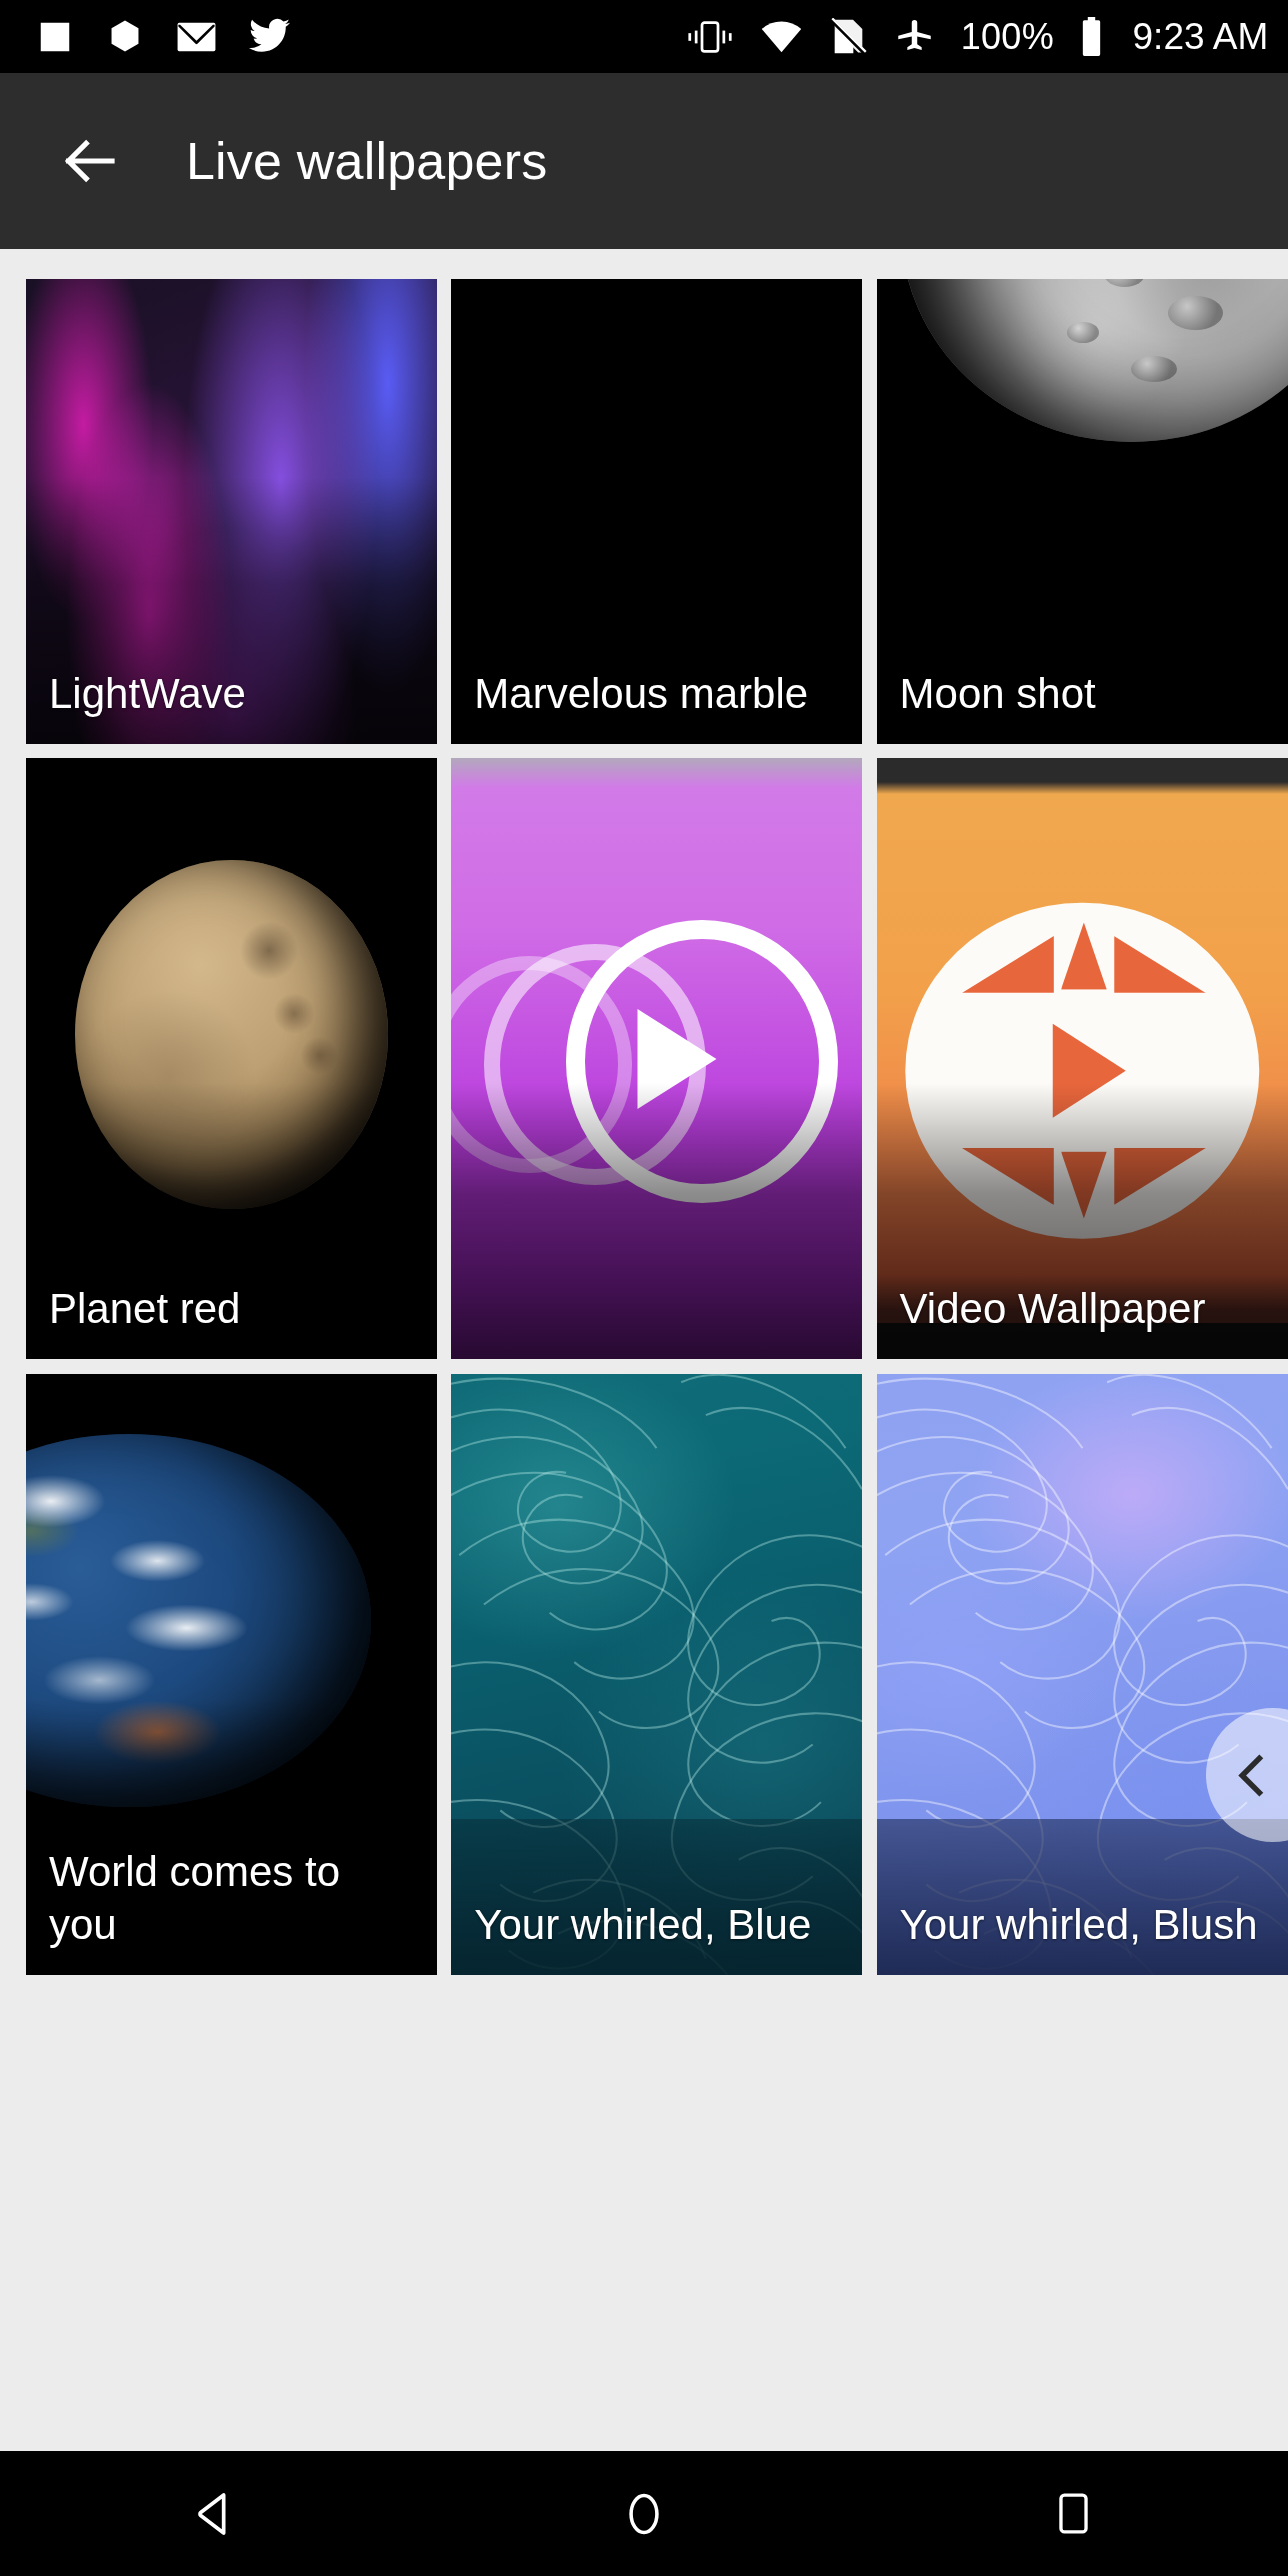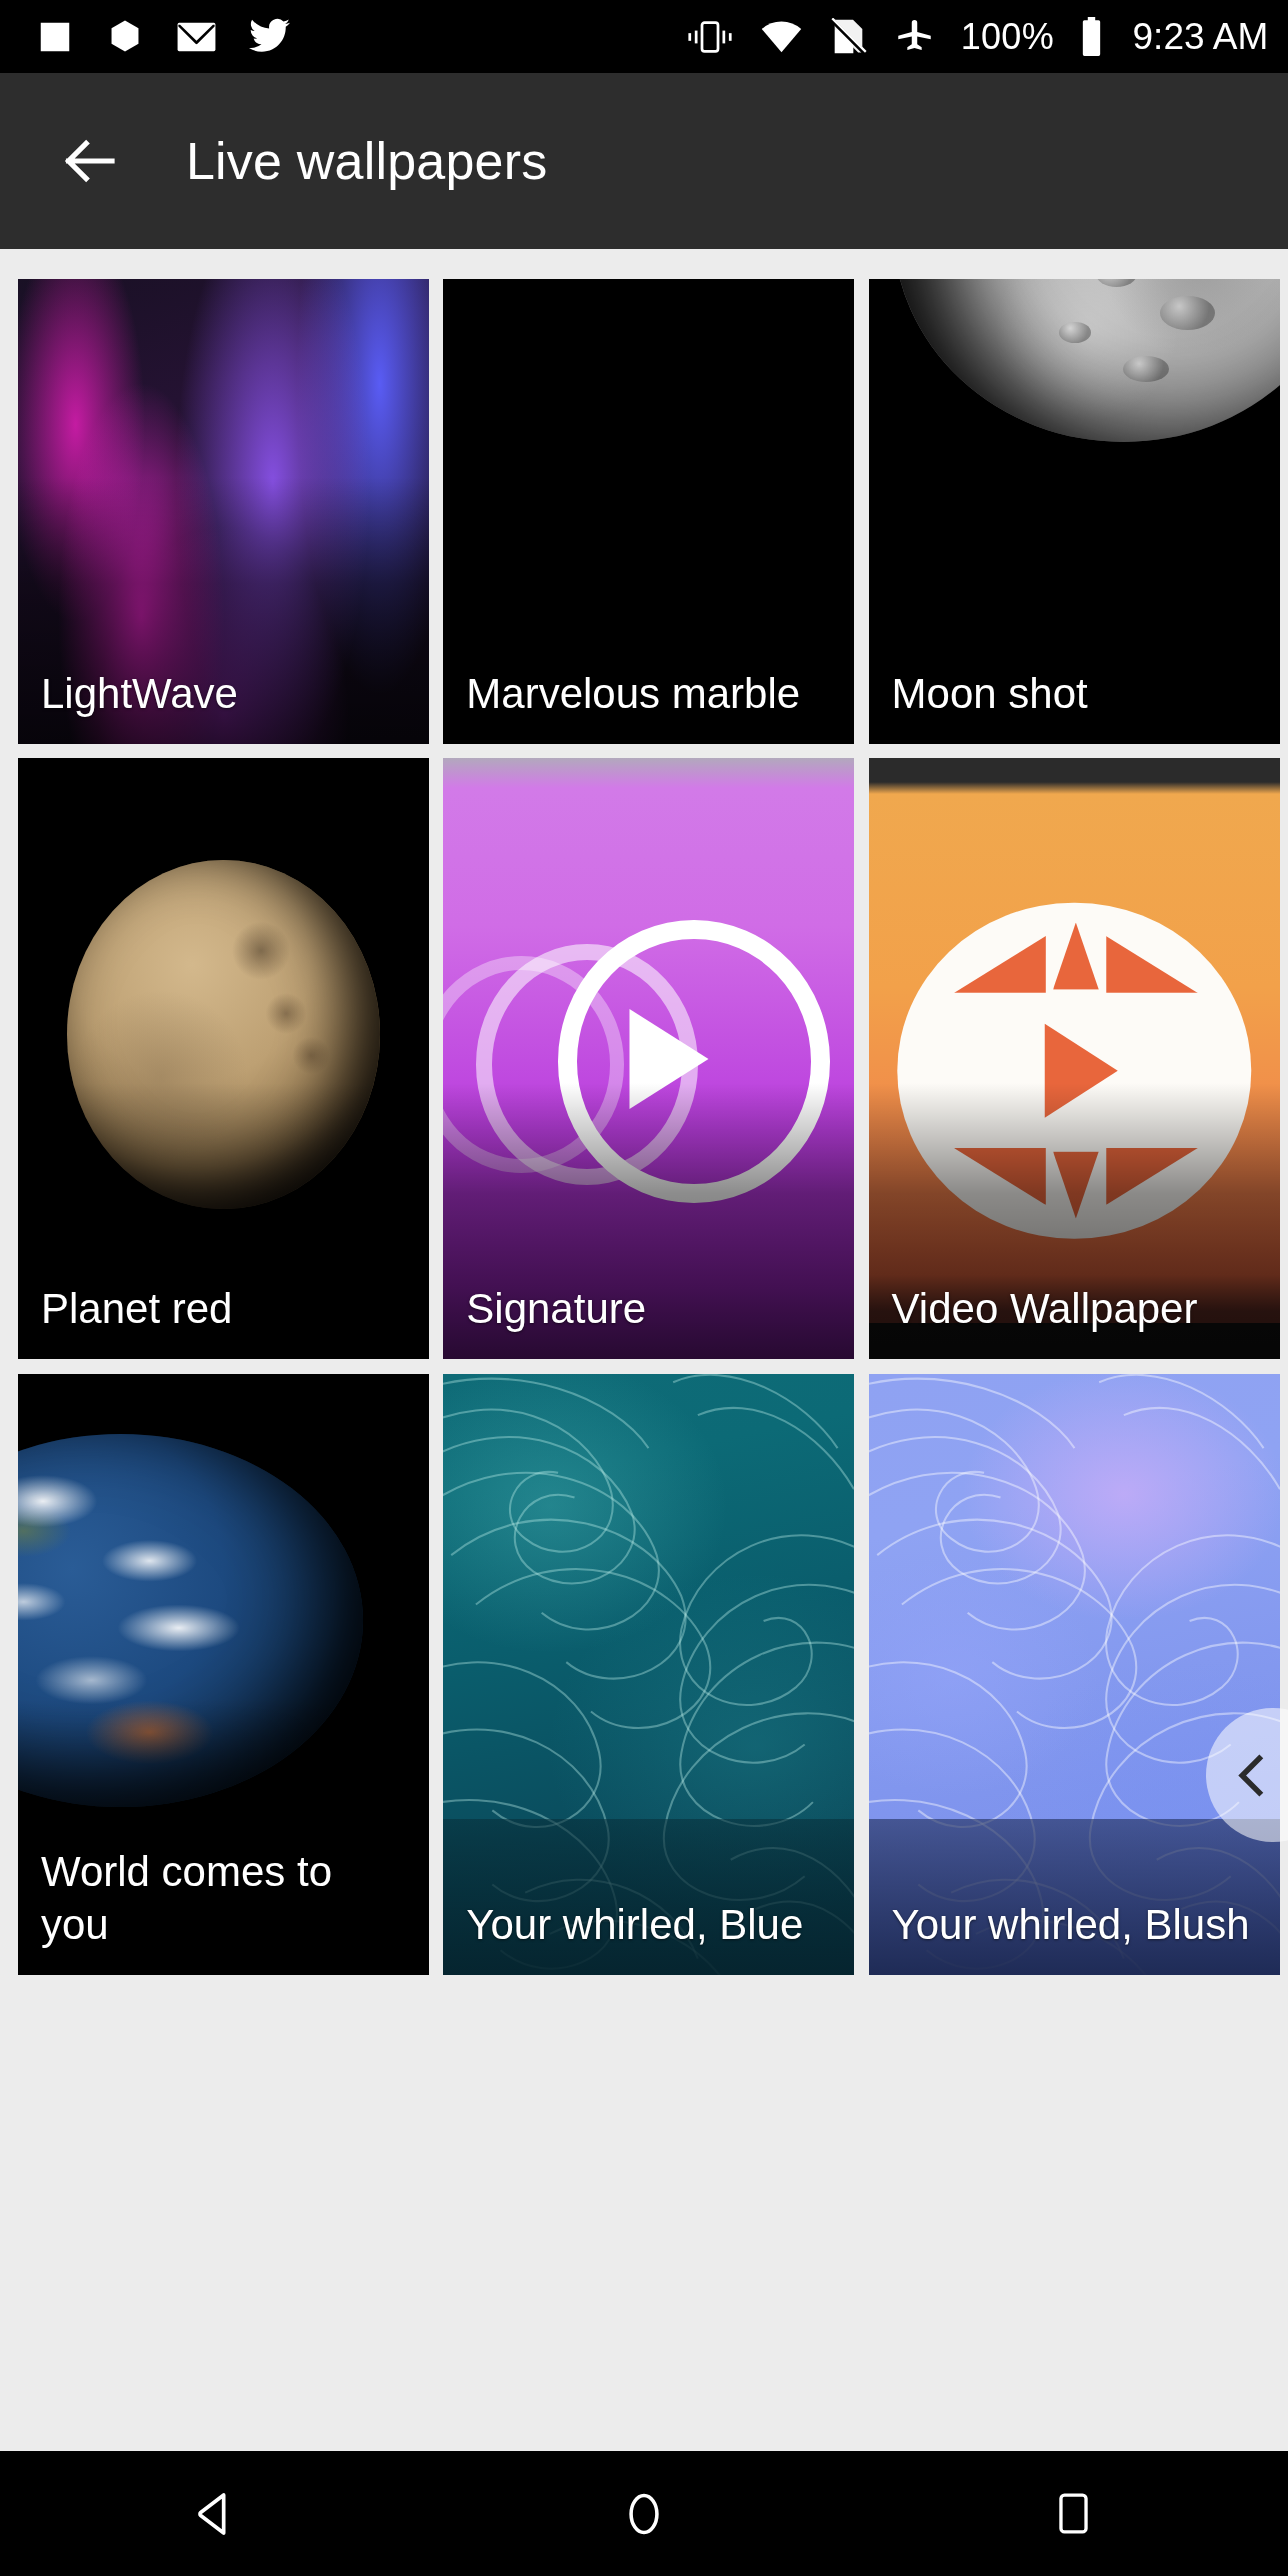--- a/index.html
+++ b/index.html
@@ -31,21 +31,21 @@
   .toolbar-title{
     color:#fff; font-size:52px; font-weight:400; margin-left:43px;
     letter-spacing:0.2px; white-space:nowrap;
   }
 
   
   .grid{
     position:absolute; left:0; top:279px; width:1288px; height:2172px;
     background:#ececec; overflow:hidden;
   }
-  .row{ position:absolute; left:0; width:1096px; display:flex; gap:14.3px; padding-left:18px; }
+  .row{ position:absolute; left:0; width:1096px; display:flex; gap:14.3px; padding-left:26px; }
   .tile{
     position:relative; width:411px; overflow:hidden; background:#000;
     flex:0 0 411px; cursor:pointer;
   }
   .tile-art{ position:absolute; inset:0; }
   .tile-label{
     position:absolute; left:0; right:0; bottom:0;
     padding:0 23px 23px 23px;
     color:#fff; font-size:42px; line-height:1.28; font-weight:400;
     text-shadow:0 0.9px 2.7px rgba(0,0,0,.55);
@@ -292,21 +292,20 @@
     </div>
 
     <div class="tile" style="height:601px;">
       <div class="tile-art art-signature">
         <div class="sig-ring" style="left:-6%;top:33%;width:50%;height:36%;border:14.3px solid rgba(255,255,255,.35);"></div>
         <div class="sig-ring" style="left:8%;top:31%;width:54%;height:40%;border:16px solid rgba(255,255,255,.55);"></div>
         <div class="sig-ring" style="left:28%;top:27%;width:66%;height:47%;border:19.7px solid #ffffff;"></div>
         <div class="sig-play"></div>
       </div>
       <div class="scrim"></div>
-      <div class="tile-label">Signature</div>
     </div>
 
     <div class="tile" style="height:601px;">
       <div class="tile-art art-video">
         <div class="vid-shadow"></div>
         <div class="vid-disc">
           <div class="vid-seg" style="left:16%;top:10%;width:26%;height:17%;clip-path:polygon(100% 0,100% 100%,0 100%);"></div>
           <div class="vid-seg" style="left:44%;top:6%;width:13%;height:20%;clip-path:polygon(50% 0,100% 100%,0 100%);"></div>
           <div class="vid-seg" style="left:59%;top:10%;width:26%;height:17%;clip-path:polygon(0 0,100% 100%,0 100%);"></div>
           <div class="vid-seg" style="left:16%;top:73%;width:26%;height:17%;clip-path:polygon(100% 0,0 0,100% 100%);"></div>

